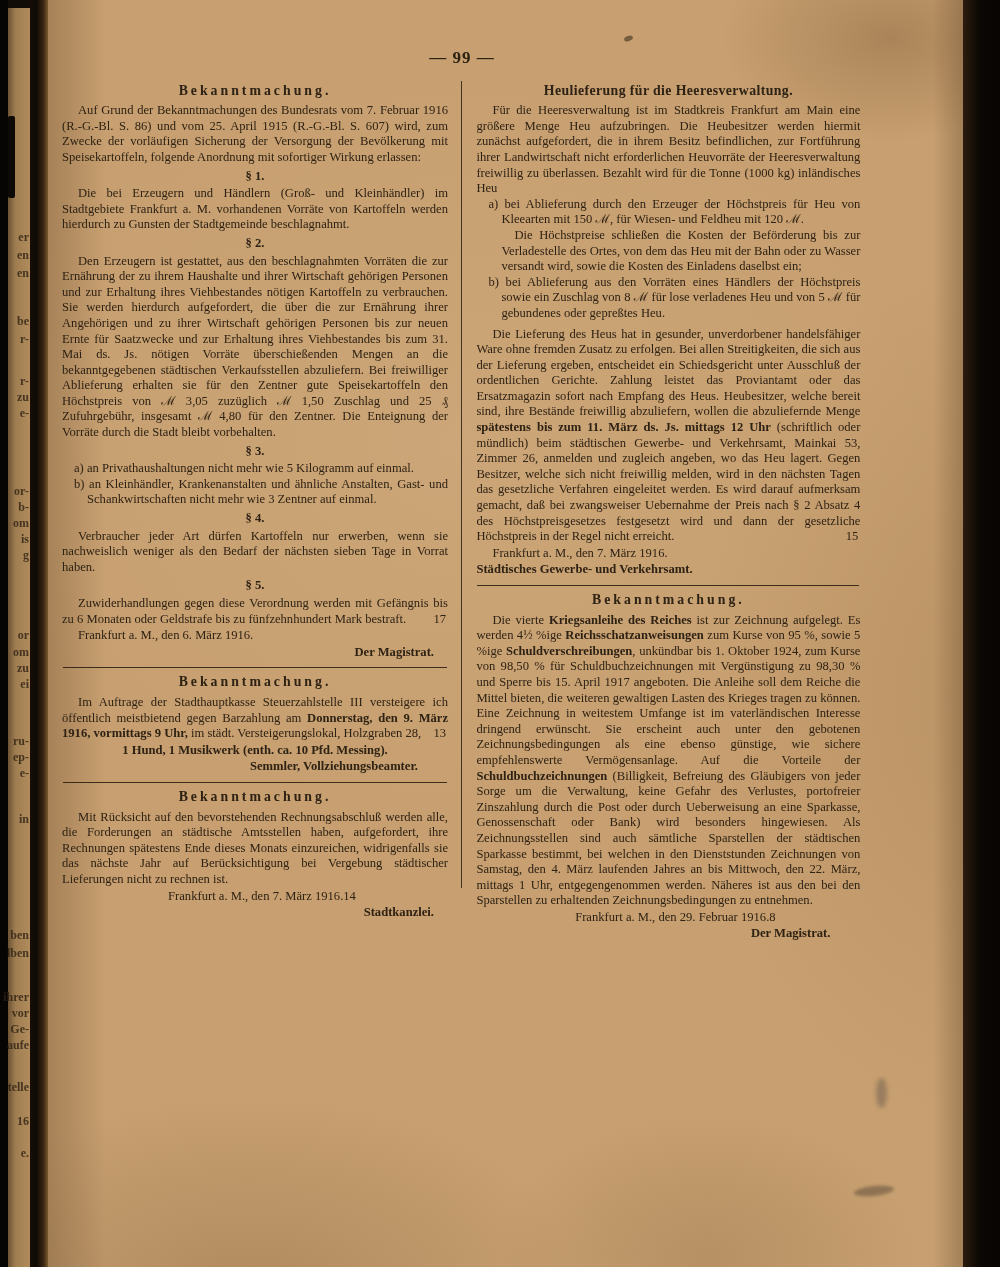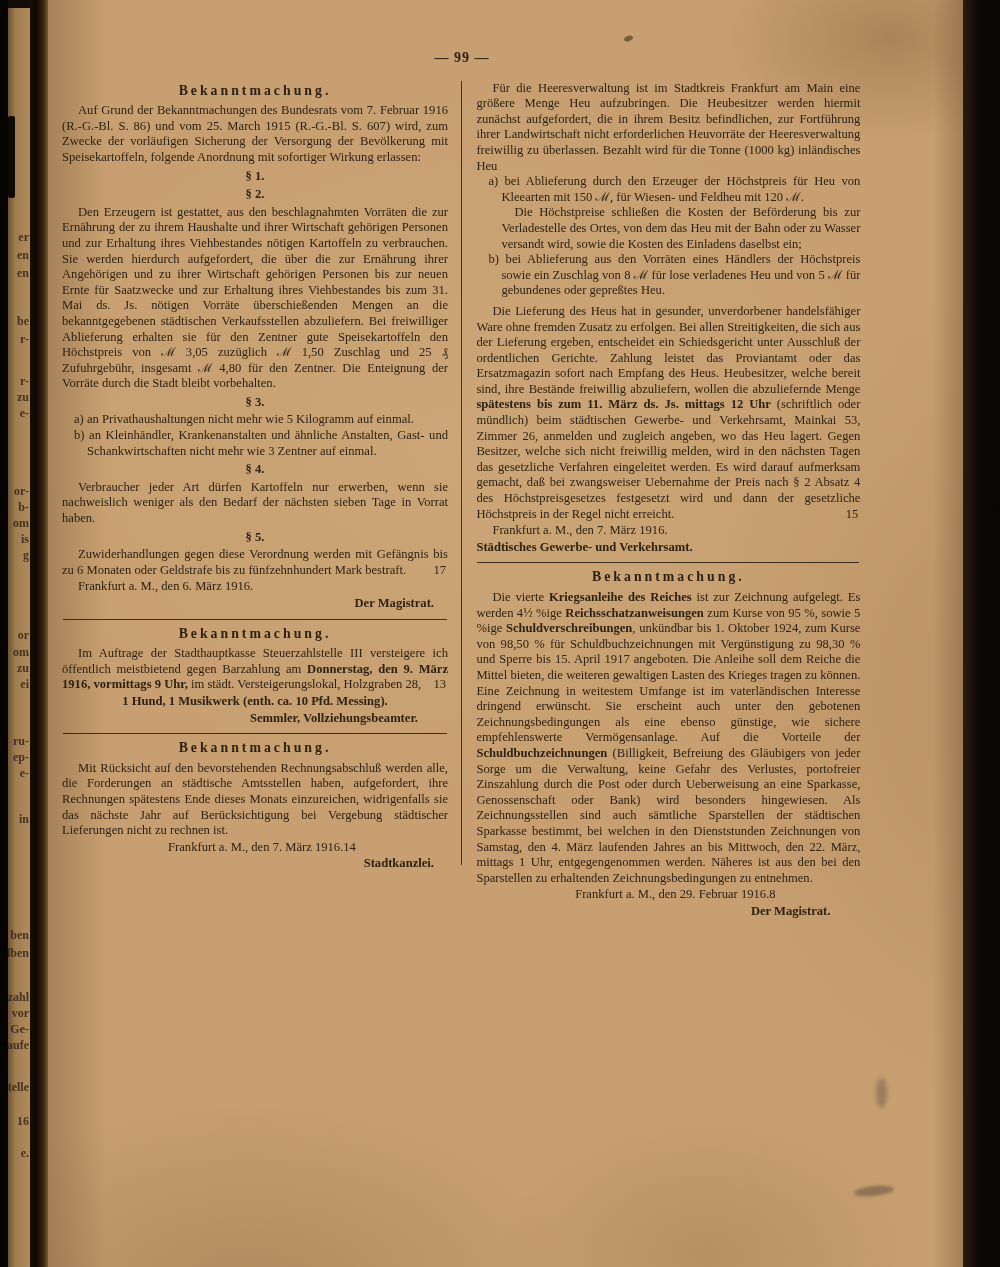--- a/index.html
+++ b/index.html
@@ -55,21 +55,21 @@
       linear-gradient(90deg, rgba(80,52,25,0.28), rgba(80,52,25,0) 58px),
       linear-gradient(270deg, rgba(60,40,20,0.26), rgba(60,40,20,0) 30px),
       #c79f70;
     font-size: 12.6px;
     line-height: 15.6px;
   }
   .page-number {
     width: 800px; margin-left: 14px;
     padding-top: 50px; margin-bottom: 15px;
     text-align: center;
-    font-size: 14px; font-weight: 700; letter-spacing: 1px;
+    font-size: 17px; font-weight: 700; letter-spacing: 1px;
   }
   .columns {
     display: flex; align-items: stretch;
     padding-left: 14px;
   }
   .col-left  { width: 386px; }
   .col-right { width: 384px; }
   .col-divider {
     width: 1.4px;
     background: rgba(44, 31, 17, 0.85);
@@ -162,44 +162,45 @@
       <span class="frag" style="top: 620px;">or</span>
       <span class="frag" style="top: 637px;">om</span>
       <span class="frag" style="top: 653px;">zu</span>
       <span class="frag" style="top: 669px;">ei</span>
       <span class="frag" style="top: 726px;">ru-</span>
       <span class="frag" style="top: 742px;">ep-</span>
       <span class="frag" style="top: 758px;">e-</span>
       <span class="frag" style="top: 804px;">in</span>
       <span class="frag" style="top: 920px;">ben</span>
       <span class="frag" style="top: 938px;">lben</span>
-      <span class="frag" style="top: 982px;">zahl</span>
+      <span class="frag" style="top: 982px;">ihrer</span>
       <span class="frag" style="top: 998px;">vor</span>
       <span class="frag" style="top: 1014px;">Ge-</span>
       <span class="frag" style="top: 1030px;">aufe</span>
       <span class="frag" style="top: 1072px;">telle</span>
       <span class="frag" style="top: 1106px;">16</span>
       <span class="frag" style="top: 1138px;">e.</span>
     </div>
 
   <div class="binding"></div>
 
   <div class="page">
 
     <div class="page-number">— 99 —</div>
 
     <div class="columns">
 
       <div class="col-left">
 
         <section class="notice">
           <h2 class="notice-heading spaced">Bekanntmachung.</h2>
-          <p class="para">Auf Grund der Bekanntmachungen des Bundesrats vom 7. Februar 1916 (R.-G.-Bl. S. 86) und vom 25. March 1915 (R.-G.-Bl. S. 607) wird, zum Zwecke der vorläufigen Sicherung der Versorgung der Bevölkerung mit Speisekartoffeln, folgende Anordnung mit sofortiger Wirkung erlassen:</p>
+          <p class="para">Auf Grund der Bekanntmachungen des Bundesrats vom 7. Februar 1916 (R.-G.-Bl. S. 86) und vom 25. April 1915 (R.-G.-Bl. S. 607) wird, zum Zwecke der vorläufigen Sicherung der Versorgung der Bevölkerung mit Speisekartoffeln, folgende Anordnung mit sofortiger Wirkung erlassen:</p>
 
           <div class="section-title">§ 1.</div>
+          <p class="para">Die bei Erzeugern und Händlern (Groß- und Kleinhändler) im Stadtgebiete Frankfurt a. M. vorhandenen Vorräte von Kartoffeln werden hierdurch zu Gunsten der Stadtgemeinde beschlagnahmt.</p>
 
           <div class="section-title">§ 2.</div>
           <p class="para">Den Erzeugern ist gestattet, aus den beschlagnahmten Vorräten die zur Ernährung der zu ihrem Haushalte und ihrer Wirtschaft gehörigen Personen und zur Erhaltung ihres Viehbestandes nötigen Kartoffeln zu verbrauchen. Sie werden hierdurch aufgefordert, die über die zur Ernährung ihrer Angehörigen und zu ihrer Wirtschaft gehörigen Personen bis zur neuen Ernte für Saatzwecke und zur Erhaltung ihres Viehbestandes bis zum 31. Mai ds. Js. nötigen Vorräte überschießenden Mengen an die bekanntgegebenen städtischen Verkaufsstellen abzuliefern. Bei freiwilliger Ablieferung erhalten sie für den Zentner gute Speisekartoffeln den Höchstpreis von ℳ 3,05 zuzüglich ℳ 1,50 Zuschlag und 25 ₰ Zufuhrgebühr, insgesamt ℳ 4,80 für den Zentner. Die Enteignung der Vorräte durch die Stadt bleibt vorbehalten.</p>
 
           <div class="section-title">§ 3.</div>
           <p class="item">a) an Privathaushaltungen nicht mehr wie 5 Kilogramm auf einmal.</p>
           <p class="item">b) an Kleinhändler, Krankenanstalten und ähnliche Anstalten, Gast- und Schankwirtschaften nicht mehr wie 3 Zentner auf einmal.</p>
 
           <div class="section-title">§ 4.</div>
           <p class="para">Verbraucher jeder Art dürfen Kartoffeln nur erwerben, wenn sie nachweislich weniger als den Bedarf der nächsten sieben Tage in Vorrat haben.</p>
@@ -238,20 +239,21 @@
           <div class="signature sig-right-sm">Stadtkanzlei.</div>
         </section>
 
       </div>
 
       <div class="col-divider"></div>
 
       <div class="col-right">
 
         <section class="notice">
+          <h2 class="notice-heading">Heulieferung für die Heeresverwaltung.</h2>
           <p class="para">Für die Heeresverwaltung ist im Stadtkreis Frankfurt am Main eine größere Menge Heu aufzubringen. Die Heubesitzer werden hiermit zunächst aufgefordert, die in ihrem Besitz befindlichen, zur Fortführung ihrer Landwirtschaft nicht erforderlichen Heuvorräte der Heeresverwaltung freiwillig zu überlassen. Bezahlt wird für die Tonne (1000 kg) inländisches Heu</p>
           <p class="item">a) bei Ablieferung durch den Erzeuger der Höchstpreis für Heu von Kleearten mit 150 ℳ, für Wiesen- und Feldheu mit 120 ℳ.</p>
           <p class="item-cont">Die Höchstpreise schließen die Kosten der Beförderung bis zur Verladestelle des Ortes, von dem das Heu mit der Bahn oder zu Wasser versandt wird, sowie die Kosten des Einladens daselbst ein;</p>
           <p class="item">b) bei Ablieferung aus den Vorräten eines Händlers der Höchstpreis sowie ein Zuschlag von 8 ℳ für lose verladenes Heu und von 5 ℳ für gebundenes oder gepreßtes Heu.</p>
           <div class="para-with-ref">
             <p class="para gap-top">Die Lieferung des Heus hat in gesunder, unverdorbener handelsfähiger Ware ohne fremden Zusatz zu erfolgen. Bei allen Streitigkeiten, die sich aus der Lieferung ergeben, entscheidet ein Schiedsgericht unter Ausschluß der ordentlichen Gerichte. Zahlung leistet das Proviantamt oder das Ersatzmagazin sofort nach Empfang des Heus. Heubesitzer, welche bereit sind, ihre Bestände freiwillig abzuliefern, wollen die abzuliefernde Menge <b>spätestens bis zum 11. März ds. Js. mittags 12 Uhr</b> (schriftlich oder mündlich) beim städtischen Gewerbe- und Verkehrsamt, Mainkai 53, Zimmer 26, anmelden und zugleich angeben, wo das Heu lagert. Gegen Besitzer, welche sich nicht freiwillig melden, wird in den nächsten Tagen das gesetzliche Verfahren eingeleitet werden. Es wird darauf aufmerksam gemacht, daß bei zwangsweiser Uebernahme der Preis nach § 2 Absatz 4 des Höchstpreisgesetzes festgesetzt wird und dann der gesetzliche Höchstpreis in der Regel nicht erreicht.</p>
             <span class="ref-num">15</span>
           </div>
           <div class="dateline">Frankfurt a. M., den 7. März 1916.</div>
           <div class="signature sig-center">Städtisches Gewerbe- und Verkehrsamt.</div>

